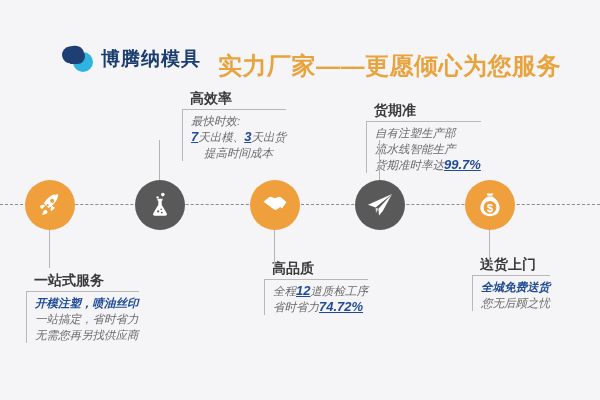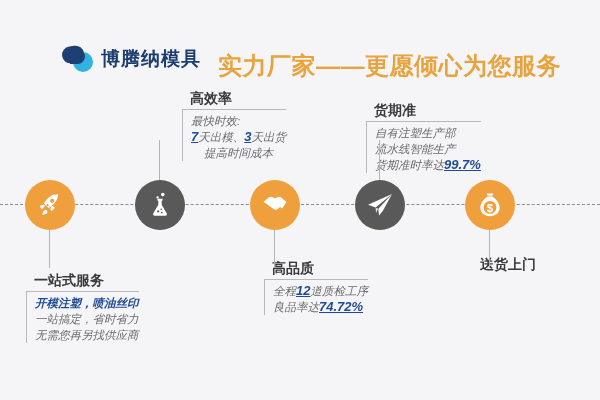--- a/index.html
+++ b/index.html
@@ -188,28 +188,32 @@
     <div class="line" style="text-align:left;">最快时效:</div>
     <div class="line"><span class="num">7</span><span>天出模、</span><span class="num">3</span><span>天出货</span></div>
     <div class="line">提高时间成本</div>
   </div>
 </div>
 
 <div class="block" style="left:264px; top:258px;">
   <div class="heading">高品质</div>
   <div class="body">
     <div class="line"><span>全程</span><span class="num">12</span><span>道质检工序</span></div>
-    <div class="line"><span>良品率达</span><span class="num">74.72%</span></div>
+    <div class="line"><span>省时省力</span><span class="num">74.72%</span></div>
   </div>
 </div>
 
 <div class="block" style="left:366px; top:100px;">
   <div class="heading">货期准</div>
   <div class="body">
     <div class="line">自有注塑生产部</div>
     <div class="line">流水线智能生产</div>
     <div class="line"><span>货期准时率达</span><span class="num">99.7%</span></div>
   </div>
 </div>
 
 <div class="block" style="left:472px; top:254px;">
   <div class="heading">送货上门</div>
+  <div class="body">
+    <div class="line hl">全城免费送货</div>
+    <div class="line">您无后顾之忧</div>
+  </div>
 </div>
 
 </body></html>

